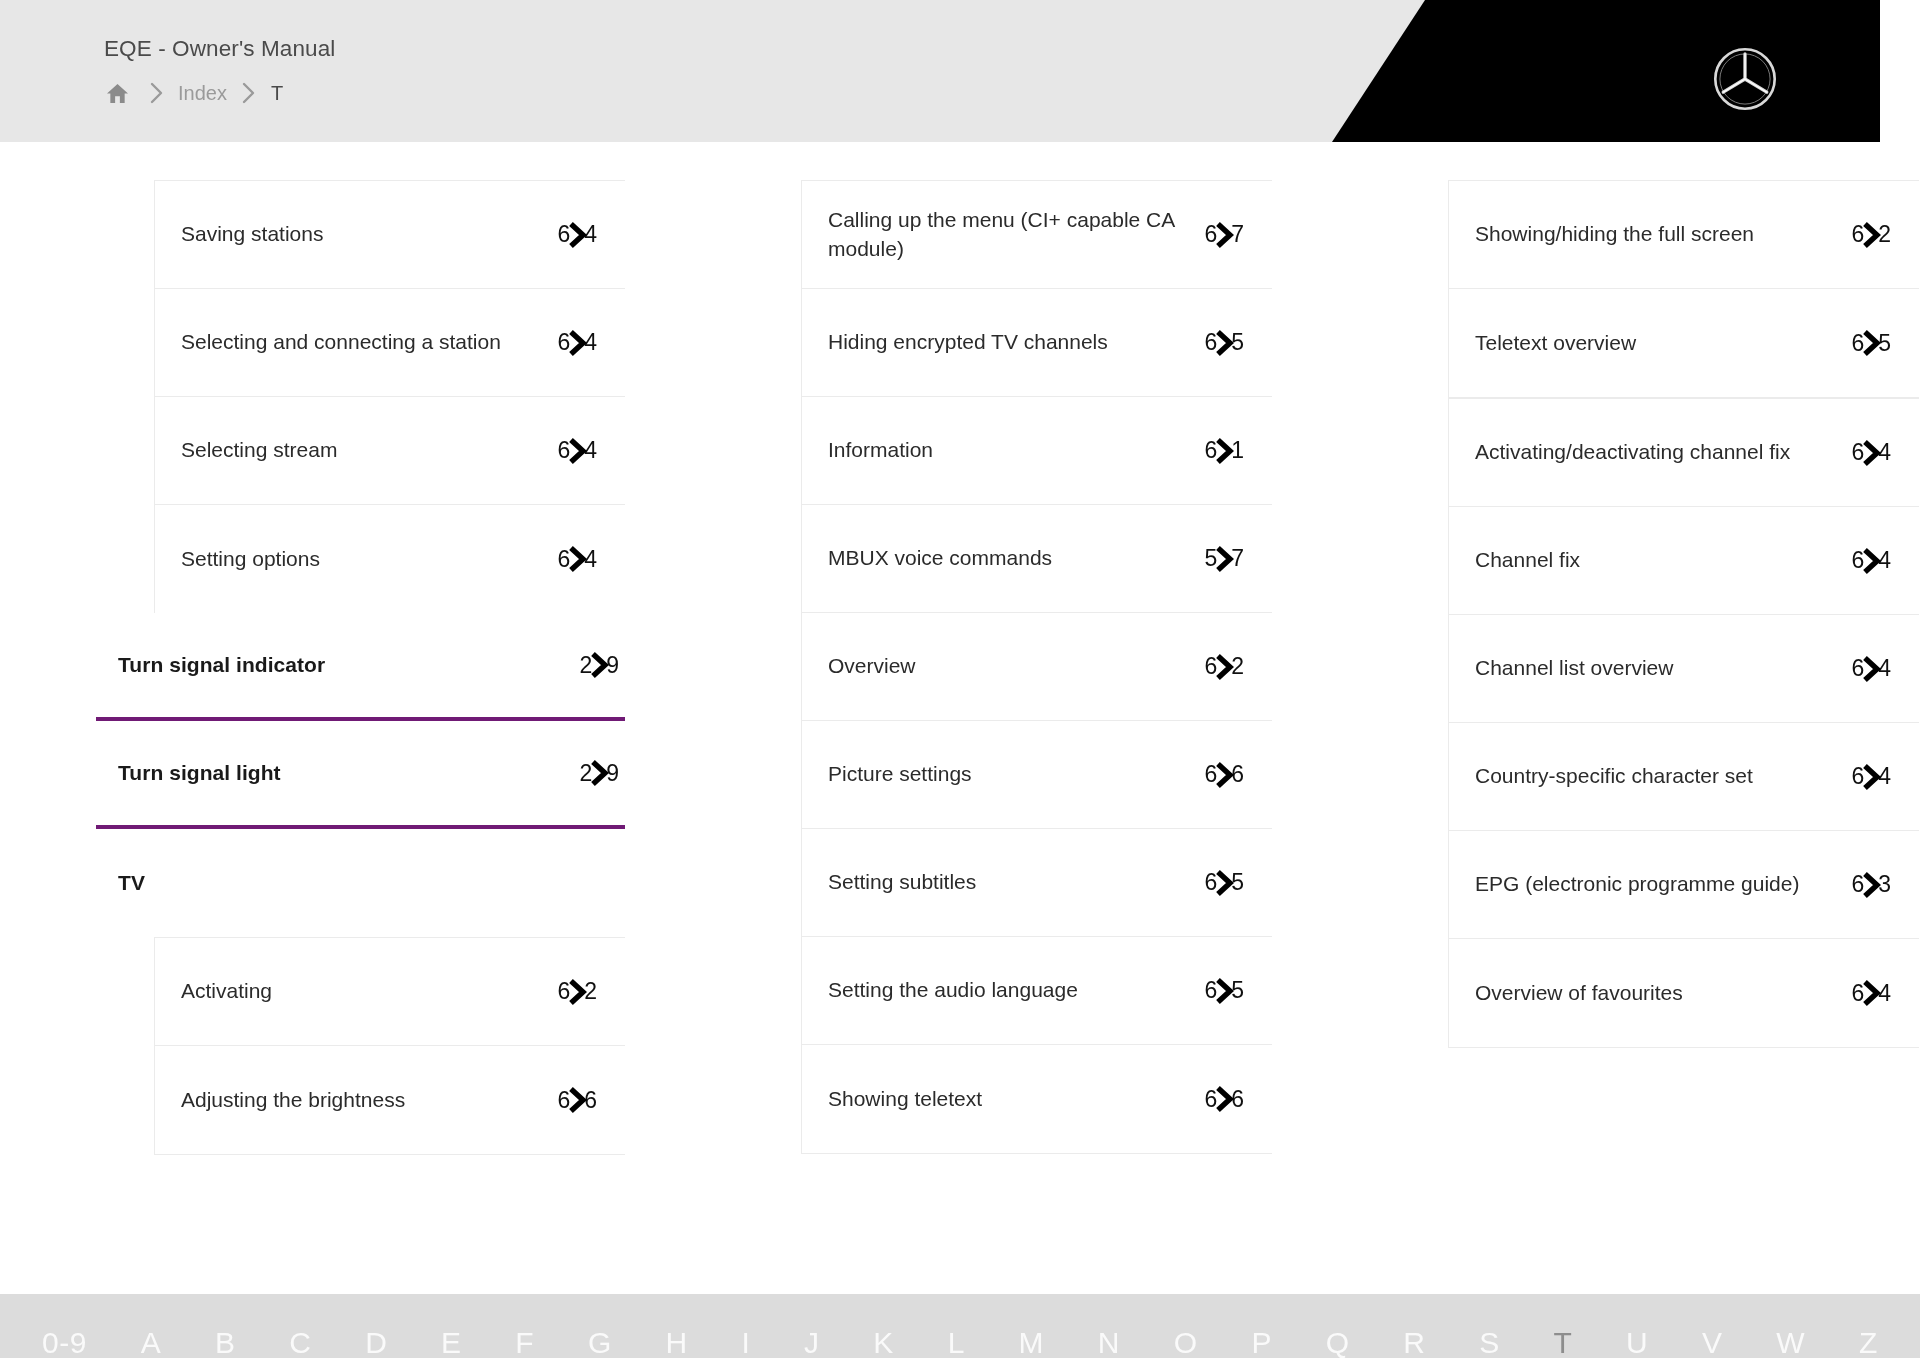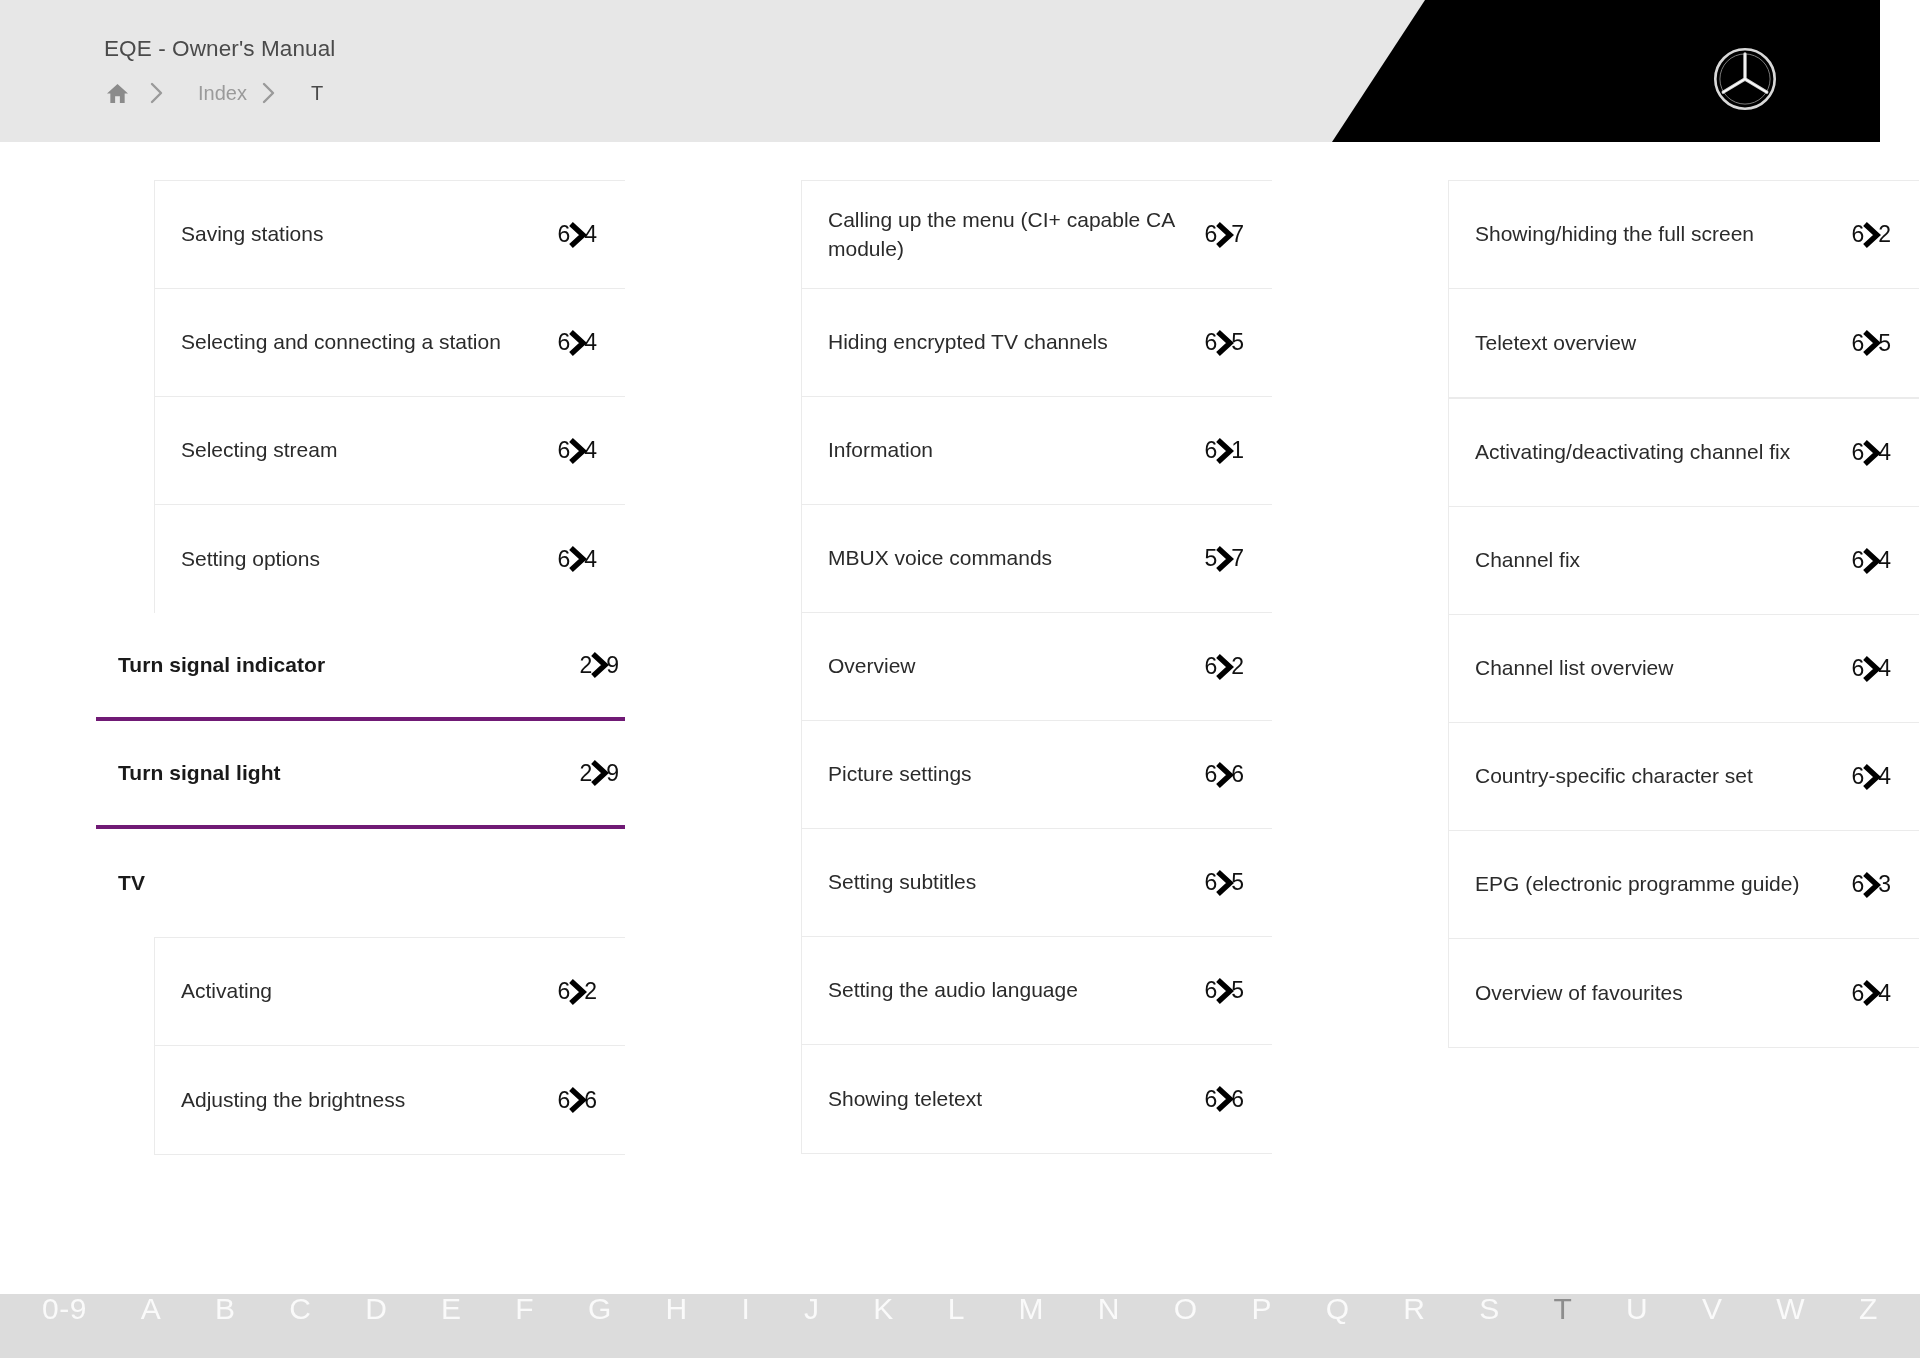--- a/index.html
+++ b/index.html
@@ -58,21 +58,20 @@
   }
   .crumb-sep {
     width: 44px;
     display: flex; align-items: center; justify-content: center;
     color: #9a9a9a;
   }
   .crumb-text {
     font-size: 20px;
     color: #9a9a9a;
     white-space: nowrap;
-    margin-left: 20px;
   }
   .crumb-text.current { color: #4a4a4a; }
 
   
   .main {
     position: relative;
     width: 1920px;
     height: 1152px;
     background: #ffffff;
     padding: 38px 0 7px 0;
@@ -151,21 +150,21 @@
   .footer {
     position: relative;
     width: 1920px;
     height: 64px;
     background: #dcdcdc;
   }
   .alpha {
     position: absolute;
     inset: 0;
     display: flex;
-    align-items: flex-start;
+    align-items: flex-end;
     justify-content: space-between;
     padding: 0 42px;
   }
   .alpha-item {
     font-size: 30px;
     font-weight: 300;
     color: #fafafa;
     letter-spacing: 0.5px;
     line-height: 1;
   }

